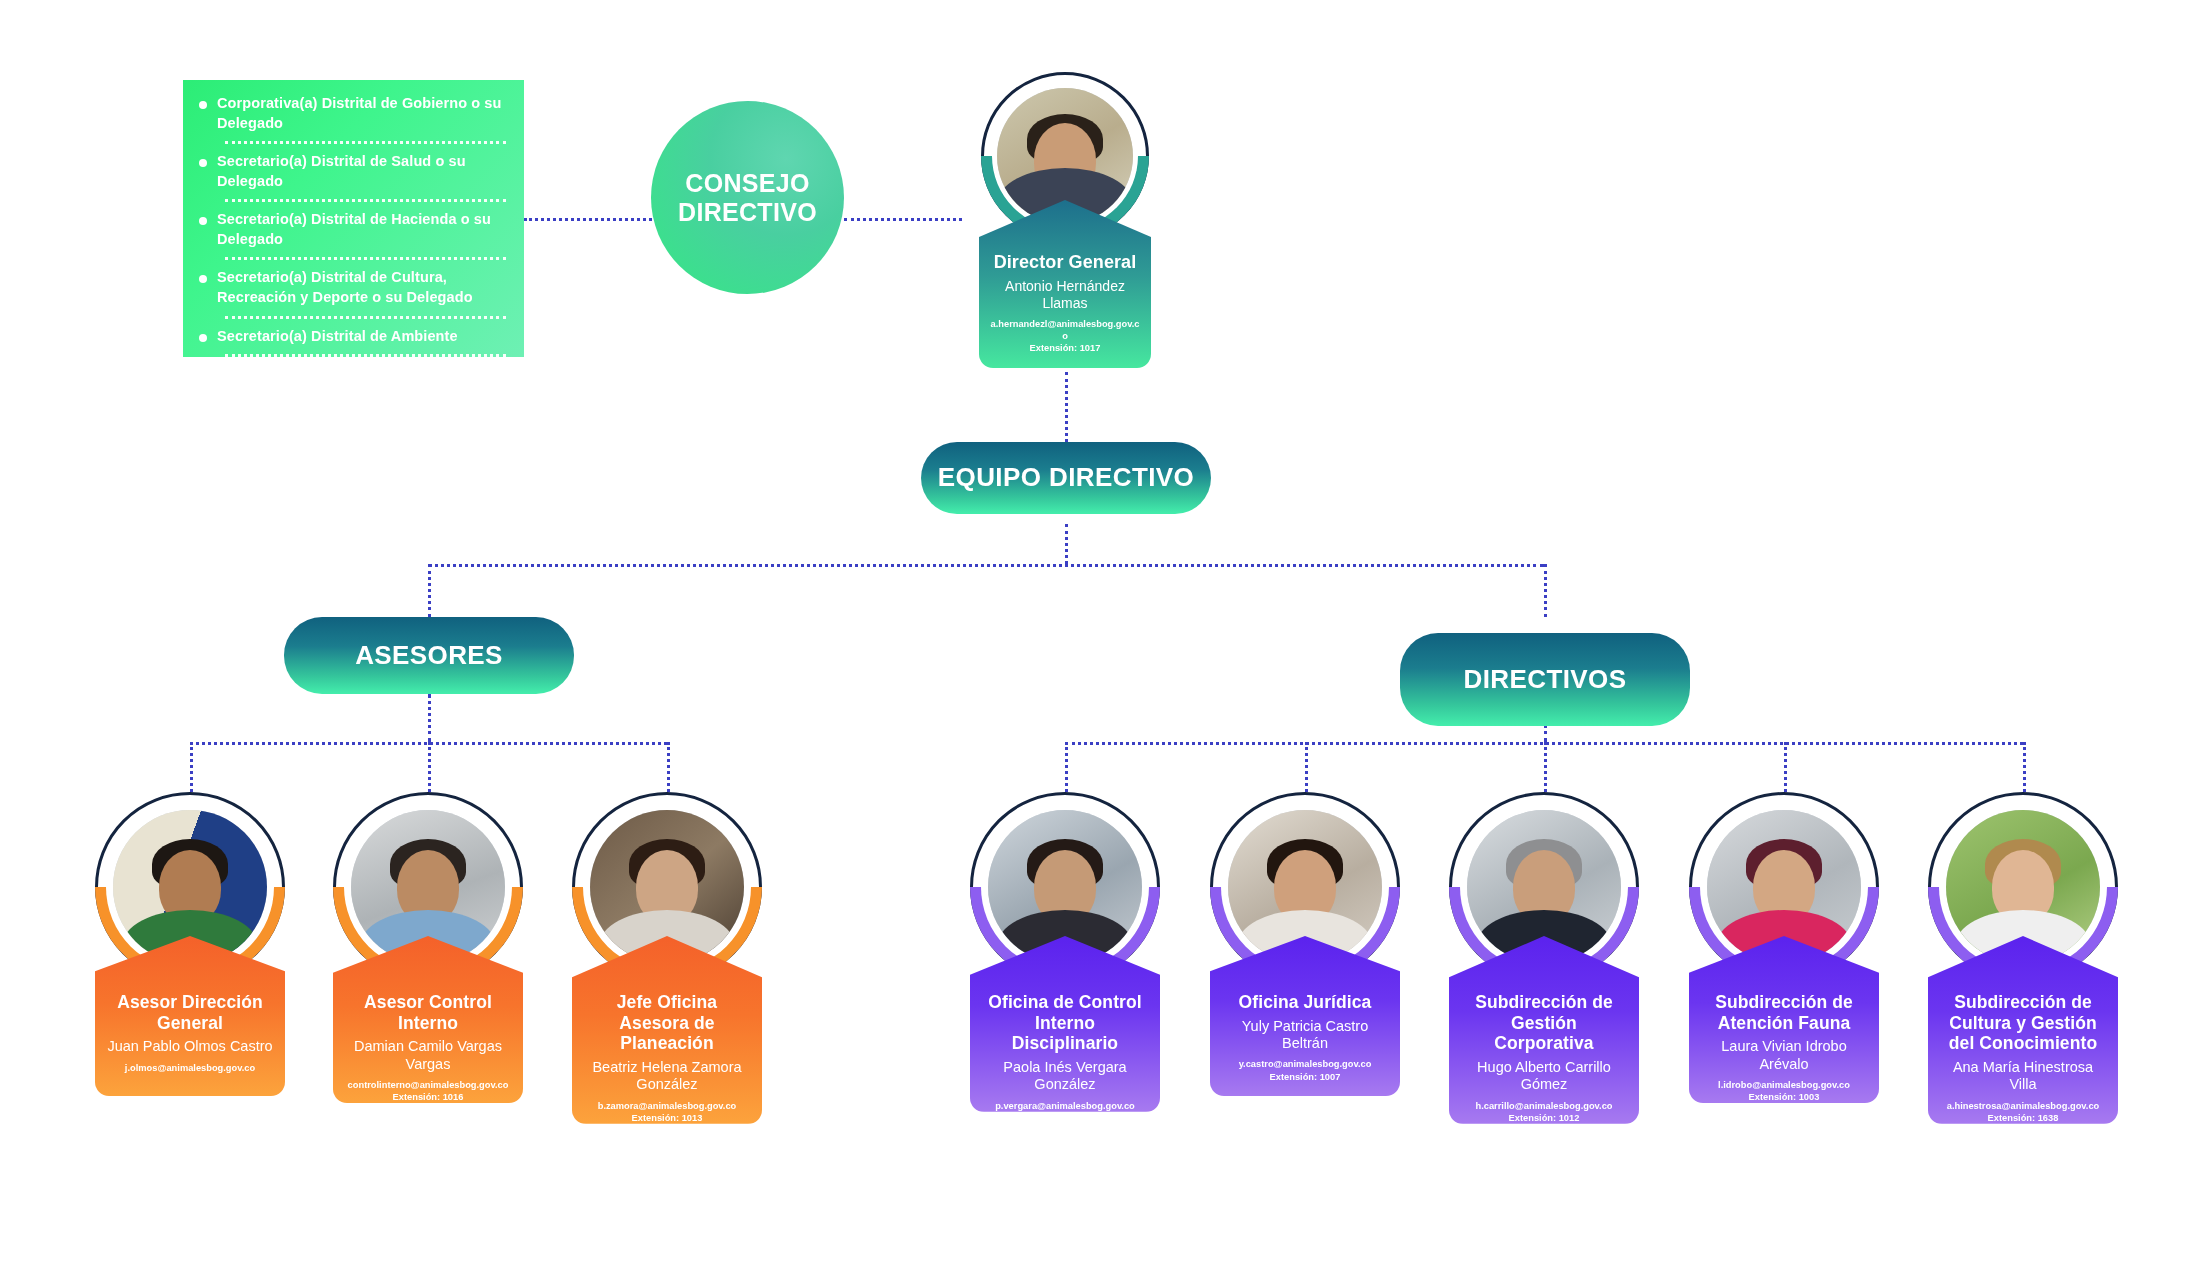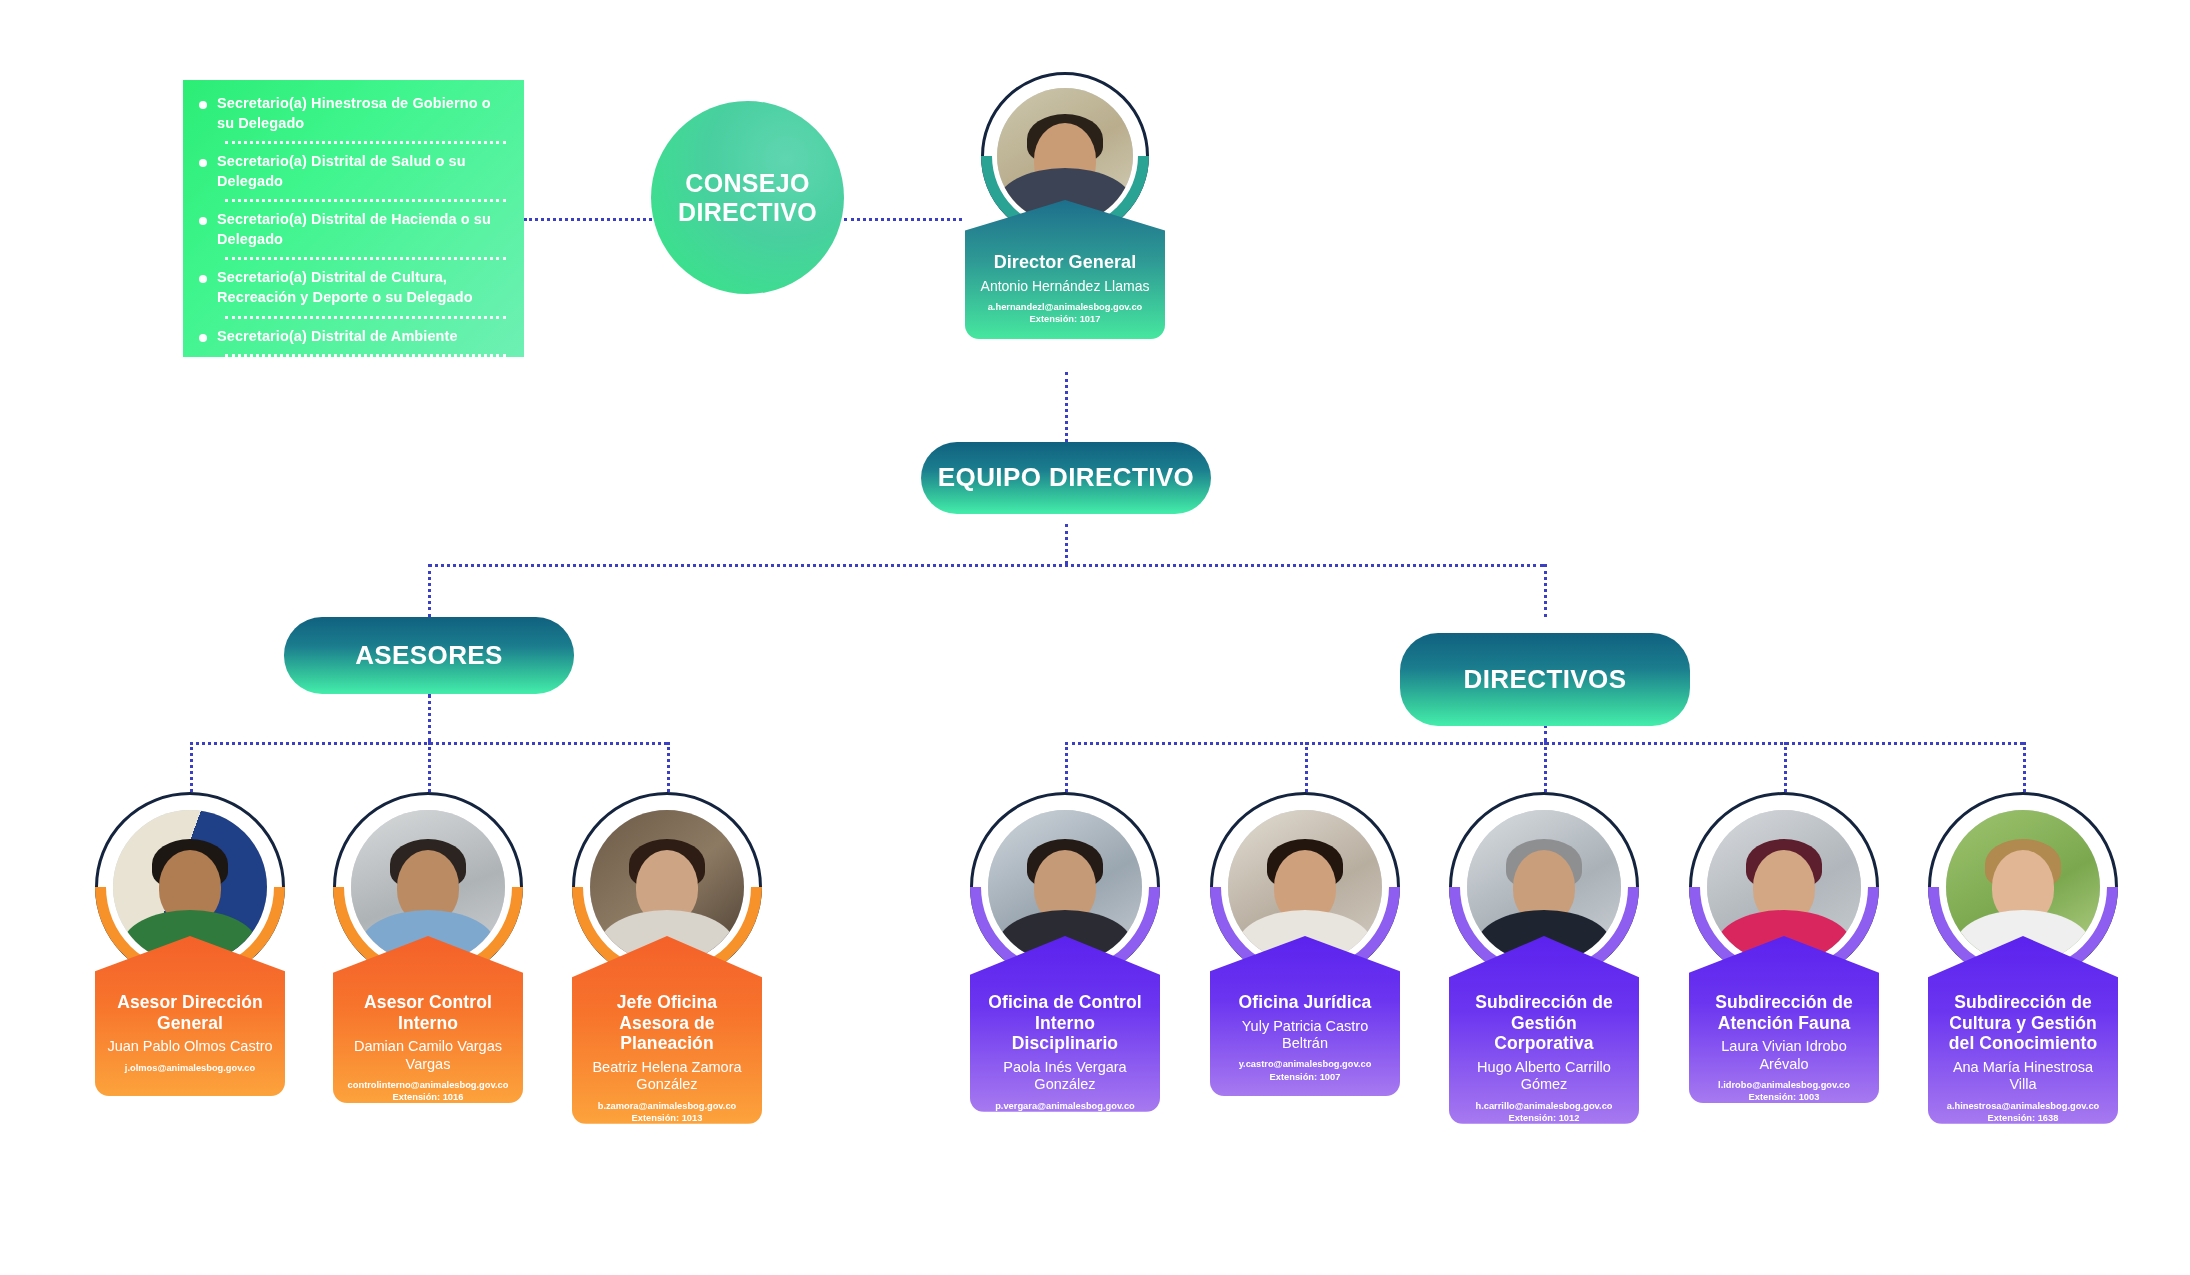--- a/index.html
+++ b/index.html
@@ -164,21 +164,21 @@
   }
   .tag .ext {
     color: #ffffff; font-weight: bold; font-size: 9.3px; line-height: 1.3;
   }
 
   
   #director-general { left: 965px; top: 72px; width: 200px; }
   #director-general .avatar-wrap { width: 168px; height: 168px; margin: 0 auto; }
   #director-general .photo { left: 16px; top: 16px; width: 136px; height: 136px; }
   #director-general .tag {
-    width: 200px; margin-top: -40px; padding: 52px 10px 14px 10px; min-height: 120px;
+    width: 172px; margin-top: -40px; padding: 52px 10px 14px 10px; min-height: 120px;
   }
   #director-general .tag .role { font-size: 18px; }
   #director-general .tag .name { font-size: 14px; }
 </style>
 </head>
 <body>
 
 <div id="stage">
 
   <div class="conn h-dot" style="left:524px; top:218px; width:128px;"></div>
@@ -205,21 +205,21 @@
   <div class="conn h-dot" style="left:1065px; top:742px; width:958px;"></div>
   <div class="conn v-dot" style="left:1065px; top:742px; height:50px;"></div>
   <div class="conn v-dot" style="left:1305px; top:742px; height:50px;"></div>
   <div class="conn v-dot" style="left:1544px; top:742px; height:50px;"></div>
   <div class="conn v-dot" style="left:1784px; top:742px; height:50px;"></div>
   <div class="conn v-dot" style="left:2023px; top:742px; height:50px;"></div>
 
   <div id="council-list">
     <div class="council-item">
       <span class="bullet"></span>
-      <span class="council-text">Secretario(a) Hinestrosa de Gobierno o su Delegado</span>
+      <span class="council-text">Corporativa(a) Distrital de Gobierno o su Delegado</span>
     </div>
     <div class="council-sep"></div>
     <div class="council-item">
       <span class="bullet"></span>
       <span class="council-text">Secretario(a) Distrital de Salud o su Delegado</span>
     </div>
     <div class="council-sep"></div>
     <div class="council-item">
       <span class="bullet"></span>
       <span class="council-text">Secretario(a) Distrital de Hacienda o su Delegado</span>

